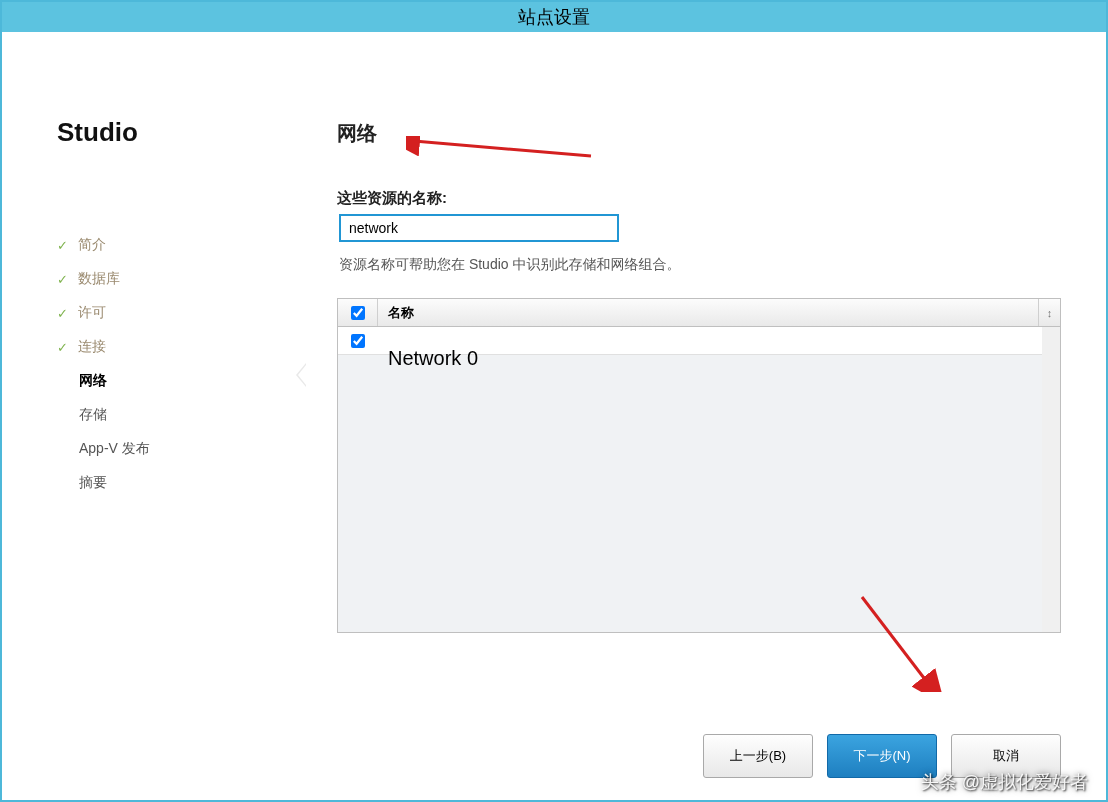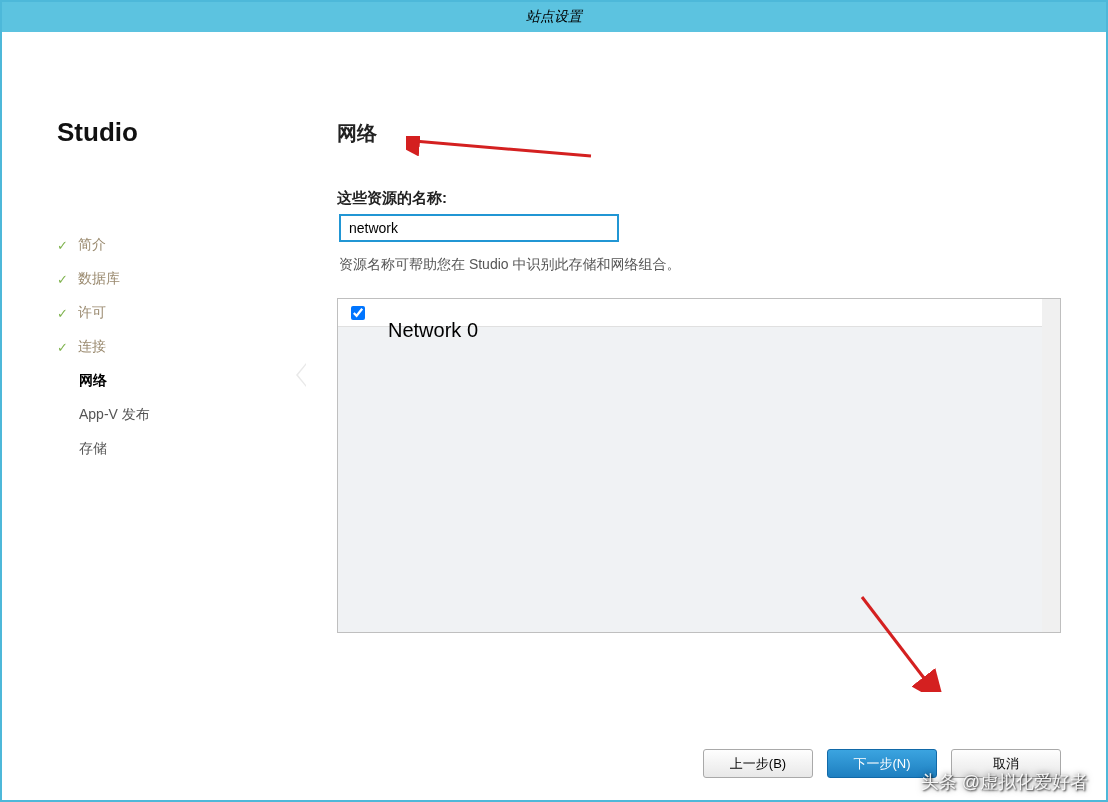--- a/index.html
+++ b/index.html
@@ -23,23 +23,22 @@
       display: flex;
       flex-direction: column;
     }
     
     .titlebar {
       background: #5cc3e0;
       height: 30px;
       display: flex;
       align-items: center;
       justify-content: center;
-      font-size: 14px;
+      font-size: 18px;
       color: #000;
-      font-style: italic;
     }
     
     .content {
       flex: 1;
       display: flex;
       background: #fff;
     }
     
     .sidebar {
       width: 300px;
@@ -234,21 +233,21 @@
     .button-row {
       position: absolute;
       bottom: 22px;
       right: 45px;
       display: flex;
       gap: 14px;
     }
     
     .btn {
       width: 110px;
-      height: 29px;
+      height: 44px;
       font-size: 13px;
       border: 1px solid #a9a9a9;
       background: linear-gradient(#fefefe, #e8e8e8);
       border-radius: 3px;
       cursor: pointer;
     }
     
     .btn.primary {
       background: linear-gradient(#3ba4e0, #1e7fc0);
       border: 1px solid #1169a8;
@@ -301,40 +300,50 @@
           <span>许可</span>
         </li>
         <li class="nav-item completed">
           <span class="checkmark">✓</span>
           <span>连接</span>
         </li>
         <li class="nav-item current">
           <span>网络</span>
         </li>
         <li class="nav-item pending">
+          <span>存储</span>
+        </li>
+        <li class="nav-item pending">
           <span>App-V 发布</span>
         </li>
         <li class="nav-item pending">
-          <span>存储</span>
+          <span>摘要</span>
         </li>
       </ul>
     </div>
 
     <div class="notch"></div>
 
     <div class="main">
       <h1 class="main-heading">网络</h1>
       
       <div class="field-label">这些资源的名称:</div>
       <input class="name-input" type="text" value="network" style="">
       
       <div class="helper-text">资源名称可帮助您在 Studio 中识别此存储和网络组合。</div>
       
       
       <div class="table-container">
+        <div class="table-header">
+          <div class="col-check">
+            <input type="checkbox" checked="" style="">
+          </div>
+          <div class="col-name">名称</div>
+          <div class="col-scroll">↕</div>
+        </div>
         <div class="table-body">
           <div class="table-row">
             <div class="col-check">
               <input type="checkbox" checked="" style="">
             </div>
             <div class="row-name">Network 0</div>
           </div>
           <div class="scrollbar-track"></div>
         </div>
       </div>

